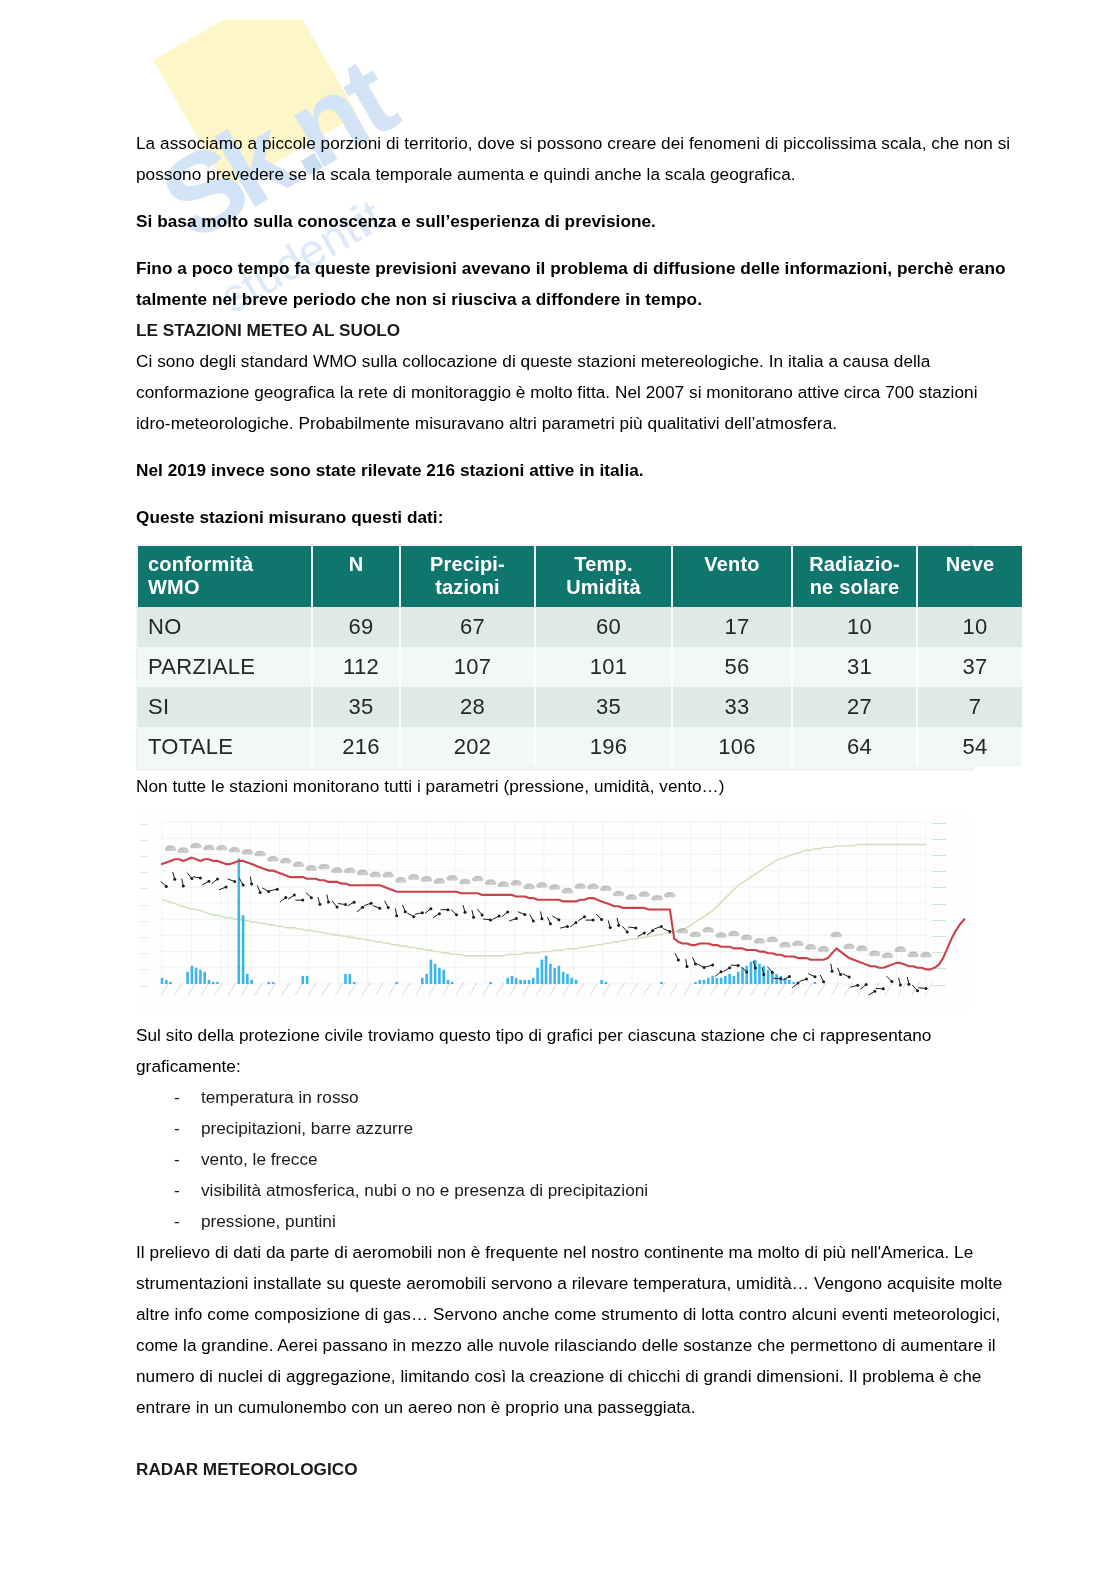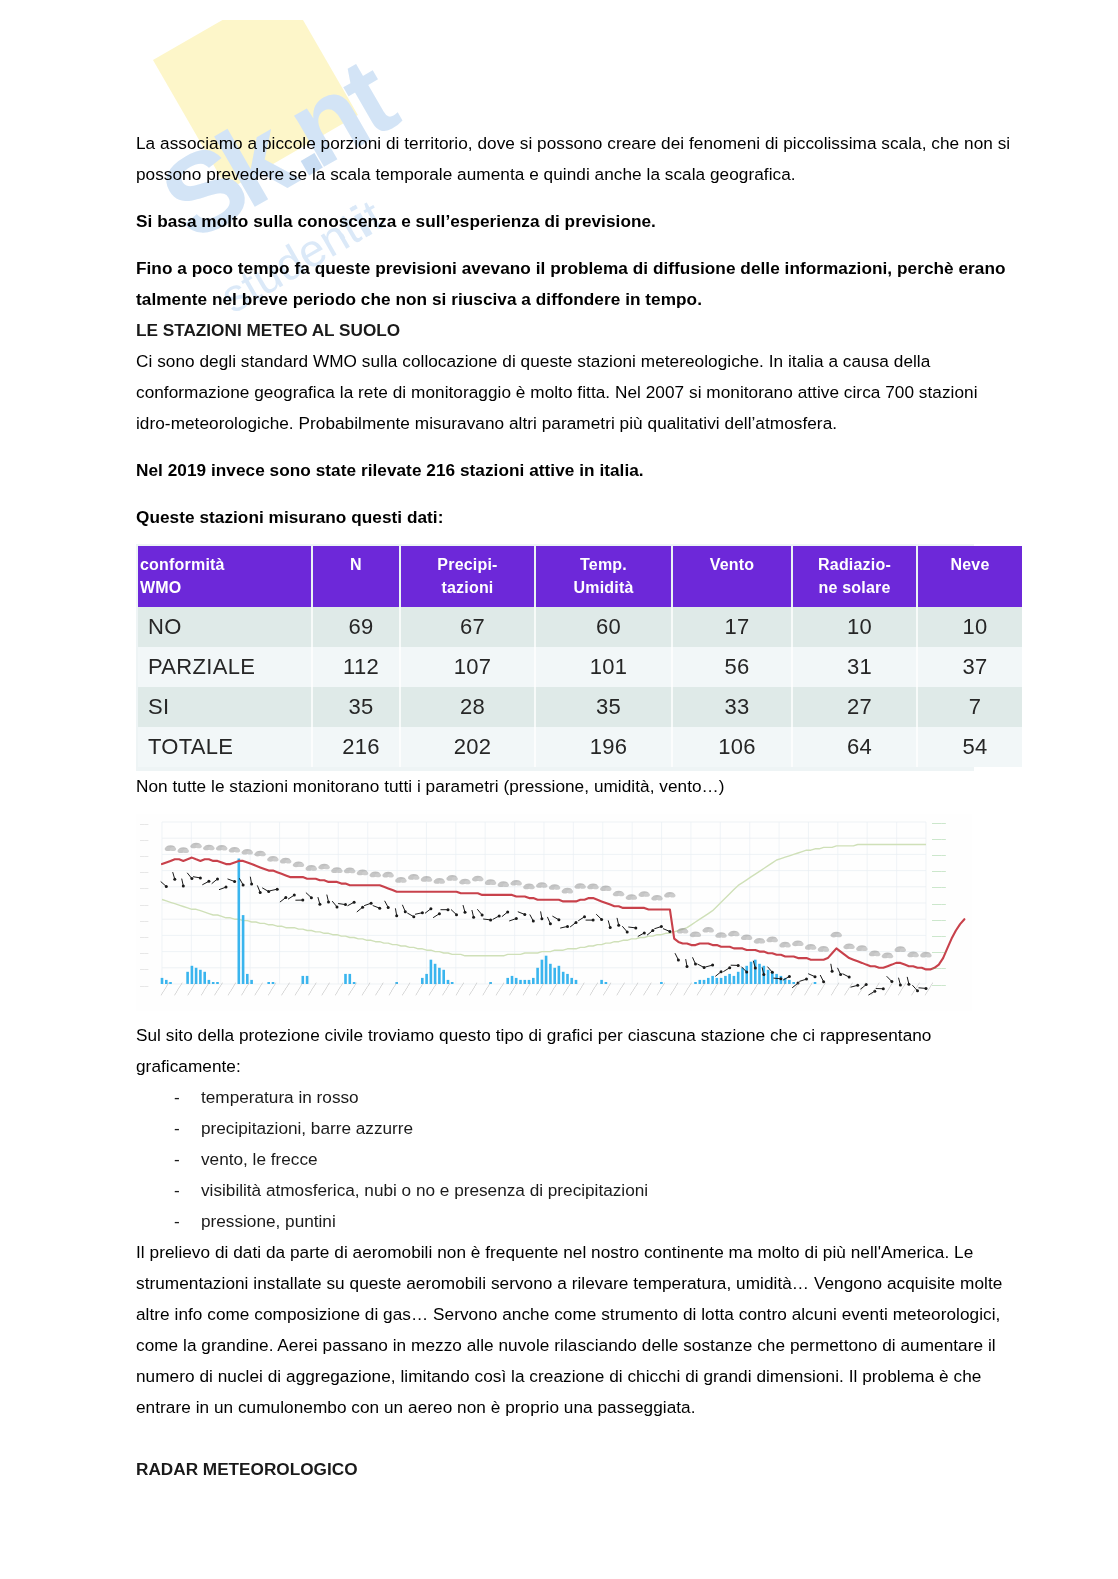--- a/index.html
+++ b/index.html
@@ -62,29 +62,29 @@
     padding:2px 2px 4px 2px;
     box-sizing:border-box;
   }
   table.wmo{
     border-collapse:collapse;
     width:834px;
     table-layout:fixed;
     font-size:21px;
   }
   table.wmo th{
-    background:#6d28d9;
+    background:#0f766e;
     color:#ffffff;
     font-weight:700;
     text-align:left;
-    padding:7px 0 8px 2px;
+    padding:7px 0 8px 10px;
     vertical-align:top;
     line-height:23px;
     border-right:2px solid #eaf3f3;
-    font-size:16px;
+    font-size:20px;
     letter-spacing:0.2px;
   }
   table.wmo th.c{text-align:center;padding-left:0;}
   table.wmo th:last-child{border-right:none;}
   table.wmo td{
     padding:5px 0 5px 10px;
     color:#262626;
     font-size:22px;
     line-height:30px;
     border-right:2px solid rgba(255,255,255,0.75);

